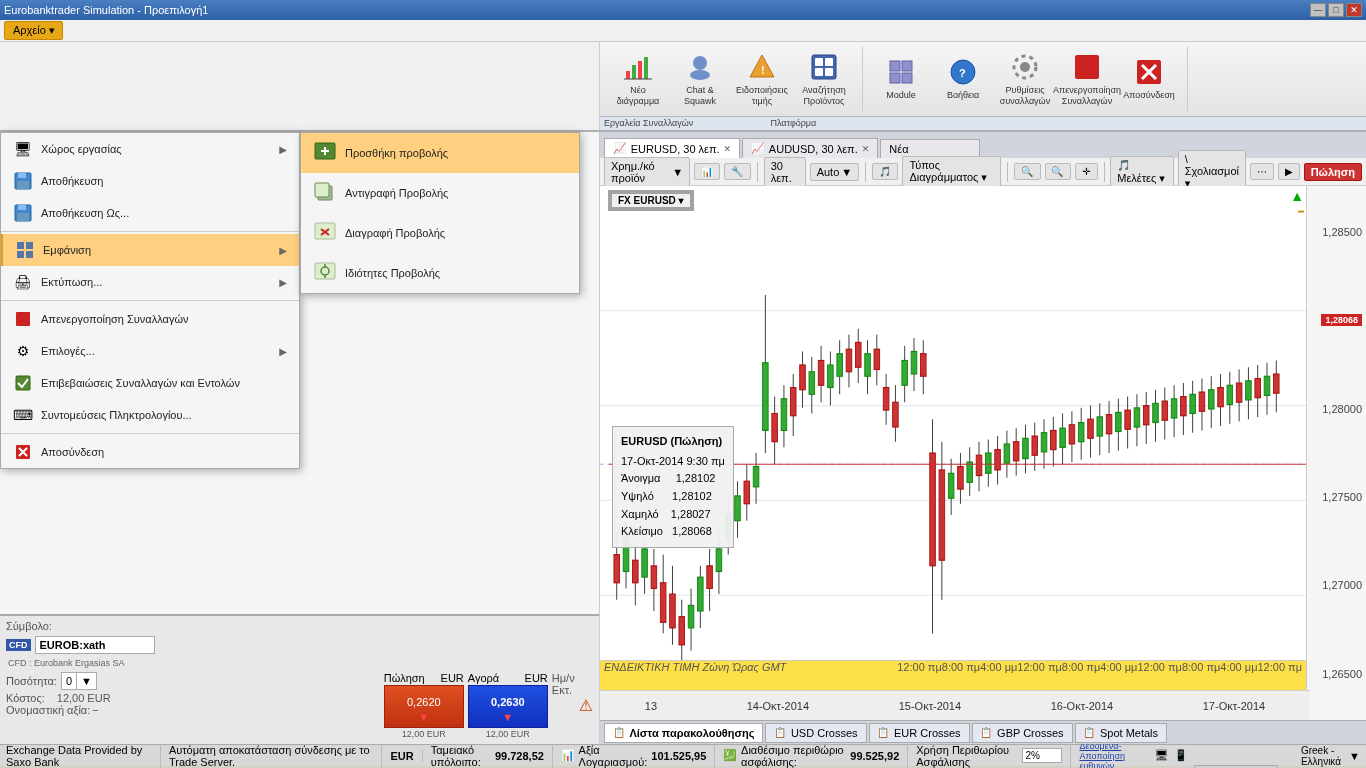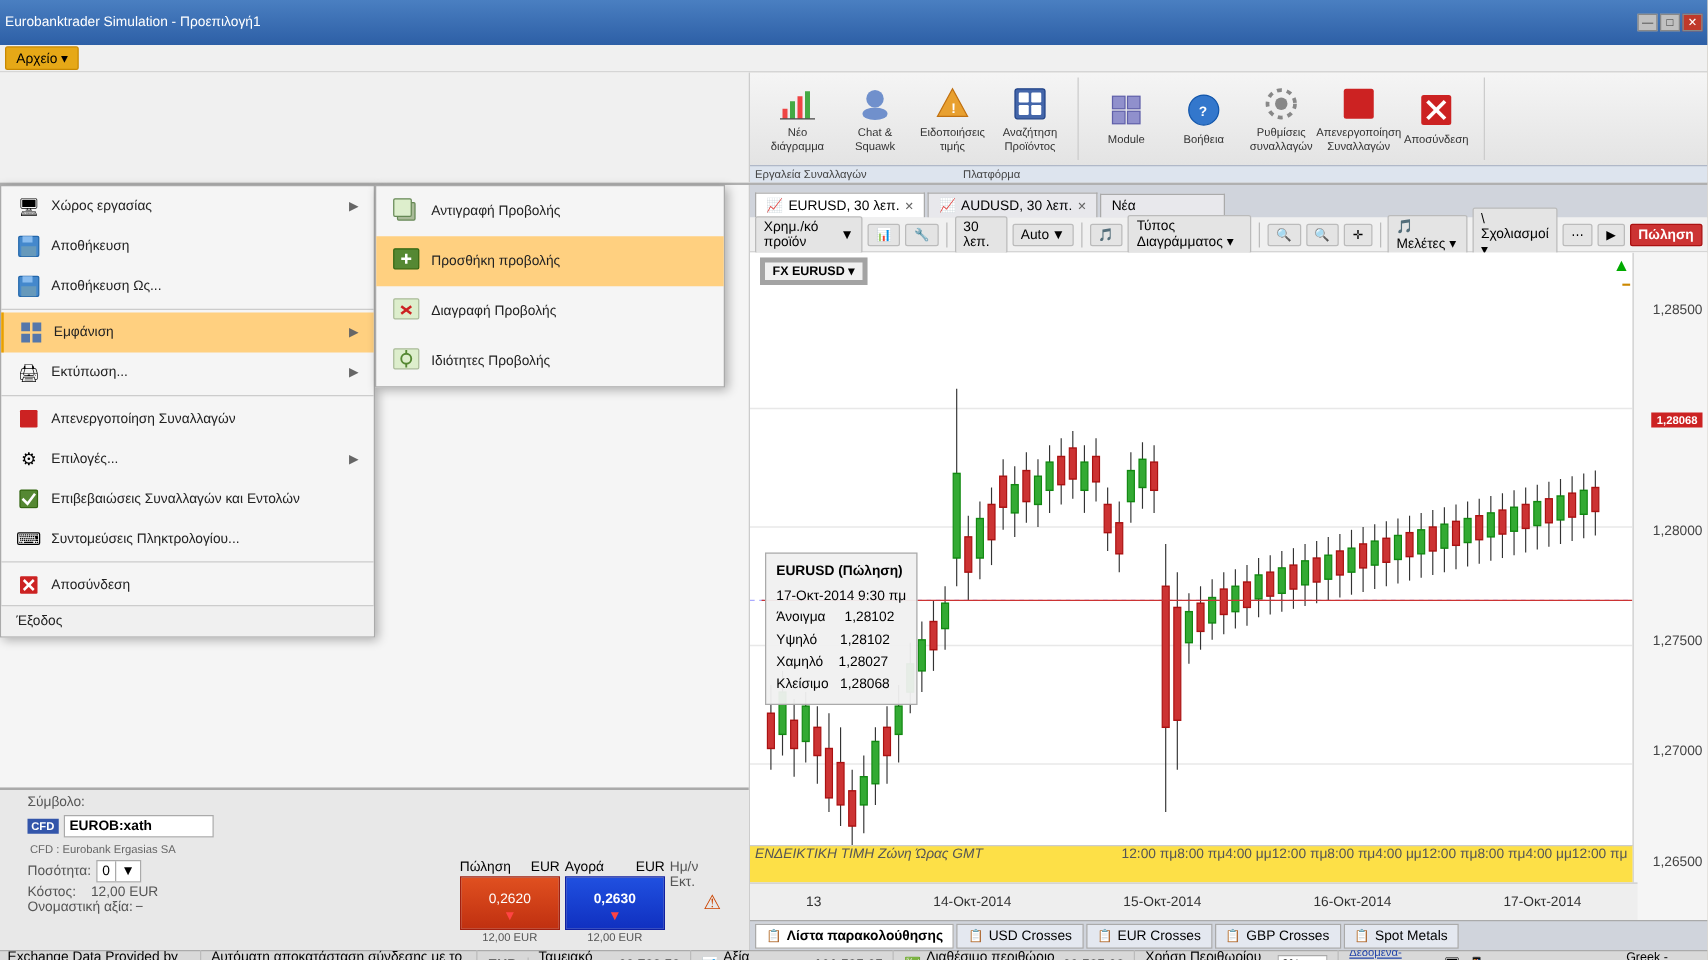--- a/index.html
+++ b/index.html
@@ -1,20 +1,20 @@
 <!DOCTYPE html>
 <html><head>
   <meta charset="utf-8">
   <style>
     * { box-sizing: border-box; margin: 0; padding: 0; font-family: 'Segoe UI', Tahoma, Arial, sans-serif; font-size: 11px; }
     body { width: 1366px; height: 768px; overflow: hidden; background: #d4d0c8; }
 
     
     .title-bar {
-      height: 36px;
+      height: 20px;
       background: linear-gradient(to bottom, #4a7fc1, #2d5fa6);
       display: flex;
       align-items: center;
       justify-content: space-between;
       padding: 0 4px;
       color: white;
     }
     .title-bar-buttons { display: flex; gap: 2px; }
     .title-bar-btn {
       width: 16px; height: 14px;
@@ -629,42 +629,41 @@
         <div class="dropdown-item">
           <span class="item-icon">
             <svg width="16" height="16" viewBox="0 0 16 16">
                 <rect x="1" y="1" width="14" height="14" rx="1" fill="#cc2222"></rect>
                 <line x1="4" y1="4" x2="12" y2="12" stroke="white" stroke-width="2"></line>
                 <line x1="12" y1="4" x2="4" y2="12" stroke="white" stroke-width="2"></line>
               </svg>
           </span>
           <span class="item-label">Αποσύνδεση</span>
         </div>
-        <div class="exit-item">Έξοδος</div>
       </div>
 
       <div class="dropdown-submenu">
-        <div class="submenu-item">
-          <span class="submenu-icon">
-            <svg width="22" height="22" viewBox="0 0 22 22">
-                <rect x="4" y="4" width="14" height="14" rx="1" fill="#aabb99" stroke="#668855"></rect>
-                <rect x="1" y="1" width="14" height="14" rx="1" fill="#ddeecc" stroke="#668855"></rect>
-              </svg>
-          </span>
-          <span class="submenu-label">Αντιγραφή Προβολής</span>
-        </div>
         <div class="submenu-item active">
           <span class="submenu-icon">
             <svg width="22" height="22" viewBox="0 0 22 22">
                 <rect x="1" y="1" width="20" height="16" rx="1" fill="#558833" stroke="#336611"></rect>
                 <line x1="11" y1="5" x2="11" y2="13" stroke="white" stroke-width="2"></line>
                 <line x1="7" y1="9" x2="15" y2="9" stroke="white" stroke-width="2"></line>
               </svg>
           </span>
           <span class="submenu-label">Προσθήκη προβολής</span>
+        </div>
+        <div class="submenu-item">
+          <span class="submenu-icon">
+            <svg width="22" height="22" viewBox="0 0 22 22">
+                <rect x="4" y="4" width="14" height="14" rx="1" fill="#aabb99" stroke="#668855"></rect>
+                <rect x="1" y="1" width="14" height="14" rx="1" fill="#ddeecc" stroke="#668855"></rect>
+              </svg>
+          </span>
+          <span class="submenu-label">Αντιγραφή Προβολής</span>
         </div>
         <div class="submenu-item">
           <span class="submenu-icon">
             <svg width="22" height="22" viewBox="0 0 22 22">
                 <rect x="1" y="1" width="20" height="16" rx="1" fill="#ddeecc" stroke="#aabb99"></rect>
                 <line x1="7" y1="7" x2="15" y2="13" stroke="#cc2222" stroke-width="2"></line>
                 <line x1="15" y1="7" x2="7" y2="13" stroke="#cc2222" stroke-width="2"></line>
               </svg>
           </span>
           <span class="submenu-label">Διαγραφή Προβολής</span>
@@ -675,21 +674,21 @@
                 <rect x="1" y="1" width="20" height="16" rx="1" fill="#ddeecc" stroke="#aabb99"></rect>
                 <circle cx="11" cy="9" r="4" fill="none" stroke="#558833" stroke-width="1.5"></circle>
                 <line x1="11" y1="2" x2="11" y2="5" stroke="#558833" stroke-width="1.5"></line>
                 <line x1="11" y1="13" x2="11" y2="16" stroke="#558833" stroke-width="1.5"></line>
               </svg>
           </span>
           <span class="submenu-label">Ιδιότητες Προβολής</span>
         </div>
       </div>
 
-      <div class="trading-panel" style="height: 130px; padding: 4px 22px;">
+      <div class="trading-panel" style="height: 130px; padding: 4px 6px;">
         <div class="trade-row">
           <span class="trade-label">Σύμβολο:</span>
         </div>
         <div class="trade-row">
           <div style="display:flex;align-items:center;gap:4px;">
             <span style="background:#3355aa;color:white;font-size:9px;padding:1px 3px;font-weight:bold;">CFD</span>
             <div class="trade-field" style="width:120px;font-weight:bold;">
               <span>EUROB:xath</span>
             </div>
           </div>

